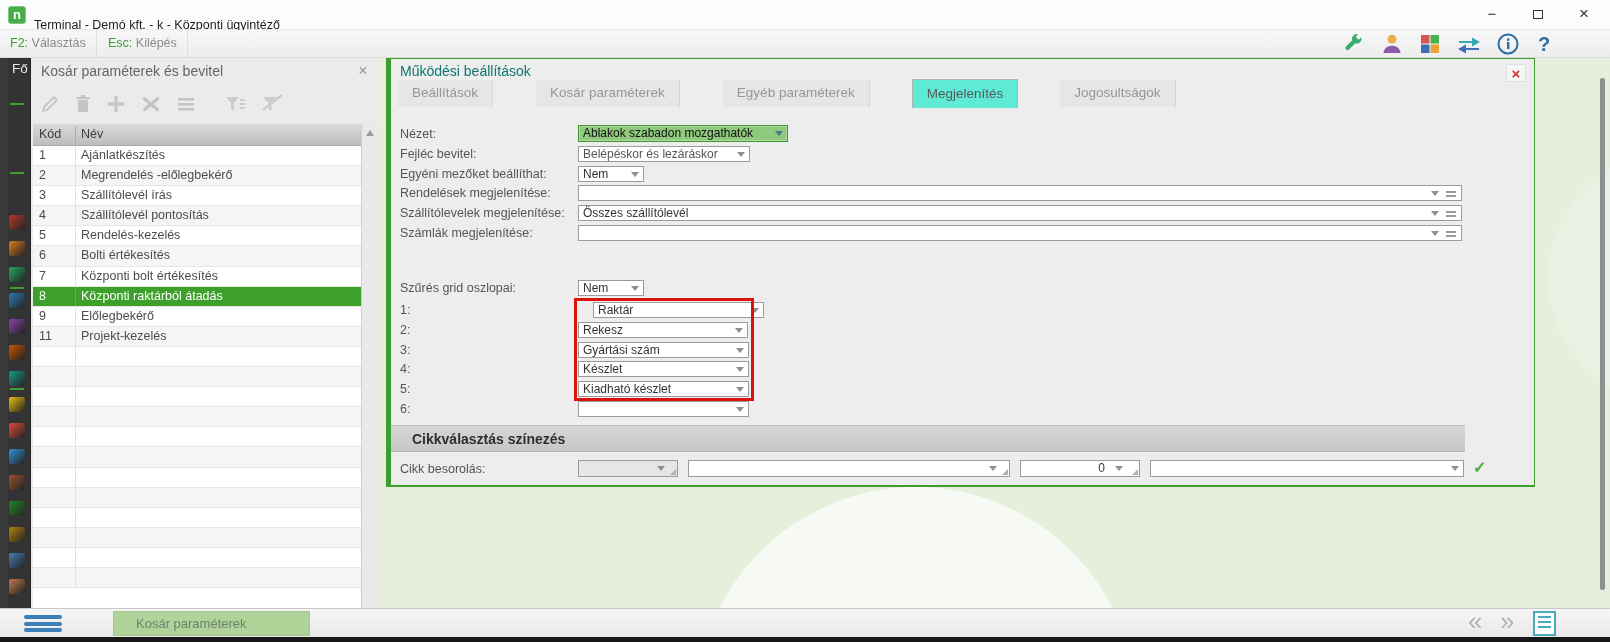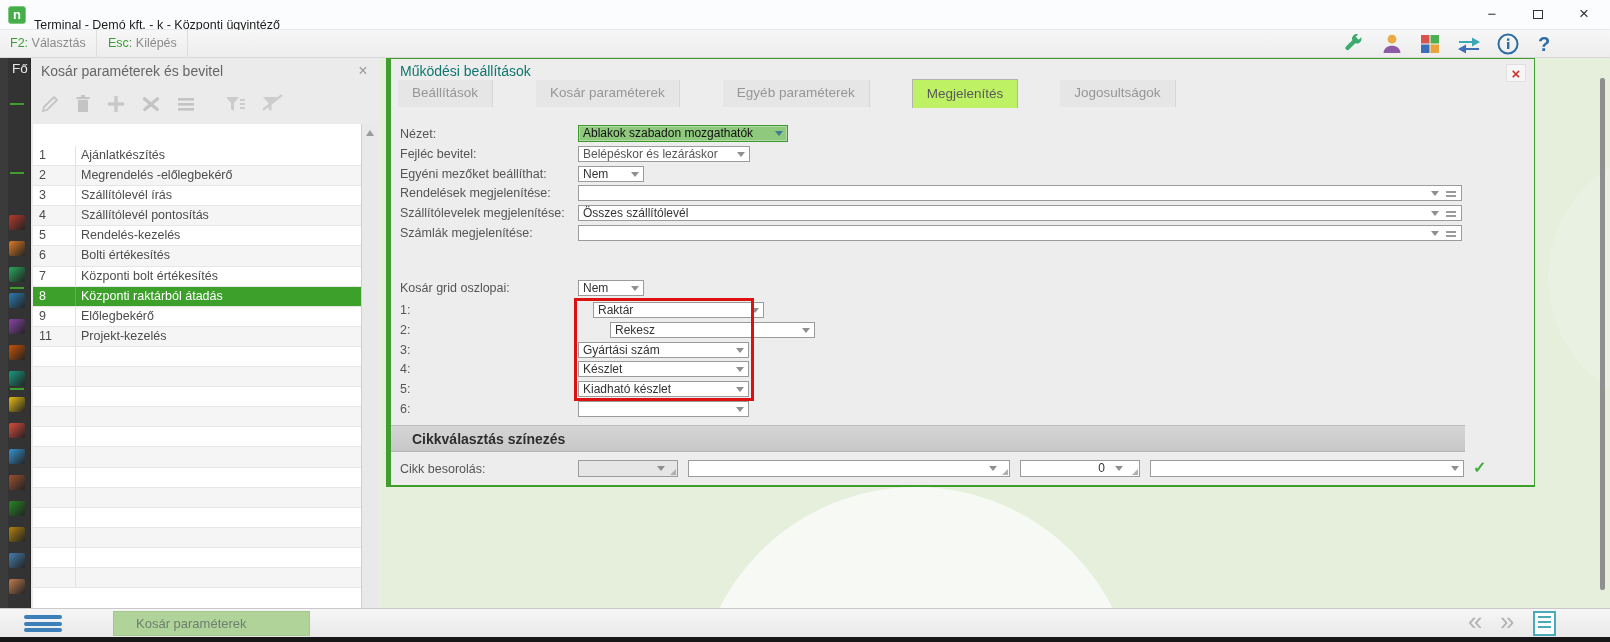--- a/index.html
+++ b/index.html
@@ -65,21 +65,21 @@
 
   
   .setpanel{position:absolute;left:386px;top:0;width:1149px;height:429px;background:#ededed;
             border:1px solid #3f9e2d;border-left:5px solid #3f9e2d;border-bottom:2px solid #3f9e2d;}
   .set-title{position:absolute;left:9px;top:4px;font-size:14px;color:#0f766e;}
   .set-close{position:absolute;right:8px;top:5px;width:20px;height:18px;text-align:center;line-height:17px;
              color:#cc3430;font-size:15px;font-weight:bold;background:#f6f6f6;border:1px solid #e0e0e0;}
   .tabs{position:absolute;left:7px;top:20px;height:29px;display:flex;align-items:center;gap:43px;}
   .tab{height:27px;line-height:26px;padding:0 14px;font-size:13.5px;color:#969696;background:#e6e6e6;
        border-right:1px solid #d6d6d6;white-space:nowrap;}
-  .tab.active{height:29px;line-height:28px;background:#bef264;color:#5a5a5a;
+  .tab.active{height:29px;line-height:28px;background:#5eead4;color:#5a5a5a;
               border:1px solid #b2b2b2;border-bottom:none;margin:0 -1px;}
   .flabel{position:absolute;left:9px;font-size:12.5px;color:#555;white-space:nowrap;}
   .combo{position:absolute;height:16px;background:#fff;border:1px solid #9b9b9b;font-size:12px;color:#333;
          line-height:14px;padding:0 16px 0 4px;white-space:nowrap;overflow:hidden;}
   .combo .arr{position:absolute;right:4px;top:5px;width:0;height:0;border-left:4px solid transparent;
               border-right:4px solid transparent;border-top:5px solid #8f8f8f;}
   .combo.green{background:#8fc97d;border-color:#3c9a2c;box-shadow:inset 0 0 0 1px #b4d9a6;color:#101010;height:17px;}
   .combo.green .arr{border-top-color:#3e7a92;}
   .combo.long{width:884px;padding-right:40px;}
   .combo.long .arr{right:22px;}
@@ -222,20 +222,25 @@
             <rect x="17" y="6" width="5" height="2" fill="#cccccc"></rect>
             <rect x="17" y="10" width="5" height="2" fill="#cccccc"></rect>
             <rect x="17" y="14" width="5" height="2" fill="#cccccc"></rect>
           </svg>
         <svg width="24" height="22" viewBox="0 0 24 22">
             <path d="M4 4h14l-5.5 6v8l-3-2v-6z" fill="#cccccc"></path>
             <rect x="2" y="9.5" width="24" height="2.4" transform="rotate(-38 12 11)" fill="#cccccc"></rect>
           </svg>
       </div>
       <div class="tbl">
+        <div class="thead">
+          <span class="th-kod">Kód</span>
+          <span class="th-sep"></span>
+          <span class="th-nev">Név</span>
+        </div>
         <div class="tbody" id="tbody">
             <div class="trow">
               <span class="c1">1</span>
               <span class="csep"></span>
               <span class="c2">Ajánlatkészítés</span>
             </div>
             <div class="trow">
               <span class="c1">2</span>
               <span class="csep"></span>
               <span class="c2">Megrendelés -előlegbekérő</span>
@@ -376,29 +381,29 @@
       </div>
       <div class="flabel" style="top:147px">Szállítólevelek megjelenítése:</div>
       <div class="combo long" style="left:187px;top:146px">
         <span>Összes szállítólevél</span><span class="arr"></span><span class="lines"></span>
       </div>
       <div class="flabel" style="top:167px">Számlák megjelenítése:</div>
       <div class="combo long" style="left:187px;top:166px">
         <span></span><span class="arr"></span><span class="lines"></span>
       </div>
 
-      <div class="flabel" style="top:222px">Kosár grid oszlopai:</div>
+      <div class="flabel" style="top:222px">Szűrés grid oszlopai:</div>
       <div class="combo" style="left:187px;top:221px;width:66px">
         <span>Nem</span><span class="arr"></span>
       </div>
       <div id="column-rows">
           <div class="flabel" style="top: 244px;">1:</div>
           <div class="combo" style="left: 187px; top: 243px; width: 171px; margin-left: 15px;"><span>Raktár</span><span class="arr"></span></div>
           <div class="flabel" style="top: 264px;">2:</div>
-          <div class="combo" style="left: 187px; top: 263px; width: 205px; margin-left: 32px;"><span>Rekesz</span><span class="arr"></span></div>
+          <div class="combo" style="left: 187px; top: 263px; width: 170px;"><span>Rekesz</span><span class="arr"></span></div>
           <div class="flabel" style="top: 284px;">3:</div>
           <div class="combo" style="left: 187px; top: 283px; width: 171px;"><span>Gyártási szám</span><span class="arr"></span></div>
           <div class="flabel" style="top: 303px;">4:</div>
           <div class="combo" style="left: 187px; top: 302px; width: 171px;"><span>Készlet</span><span class="arr"></span></div>
           <div class="flabel" style="top: 323px;">5:</div>
           <div class="combo" style="left: 187px; top: 322px; width: 171px;"><span>Kiadható készlet</span><span class="arr"></span></div>
           <div class="flabel" style="top: 343px;">6:</div>
           <div class="combo" style="left: 187px; top: 342px; width: 171px;"><span></span><span class="arr"></span></div>
         </div>
       <div class="redbox"></div>

